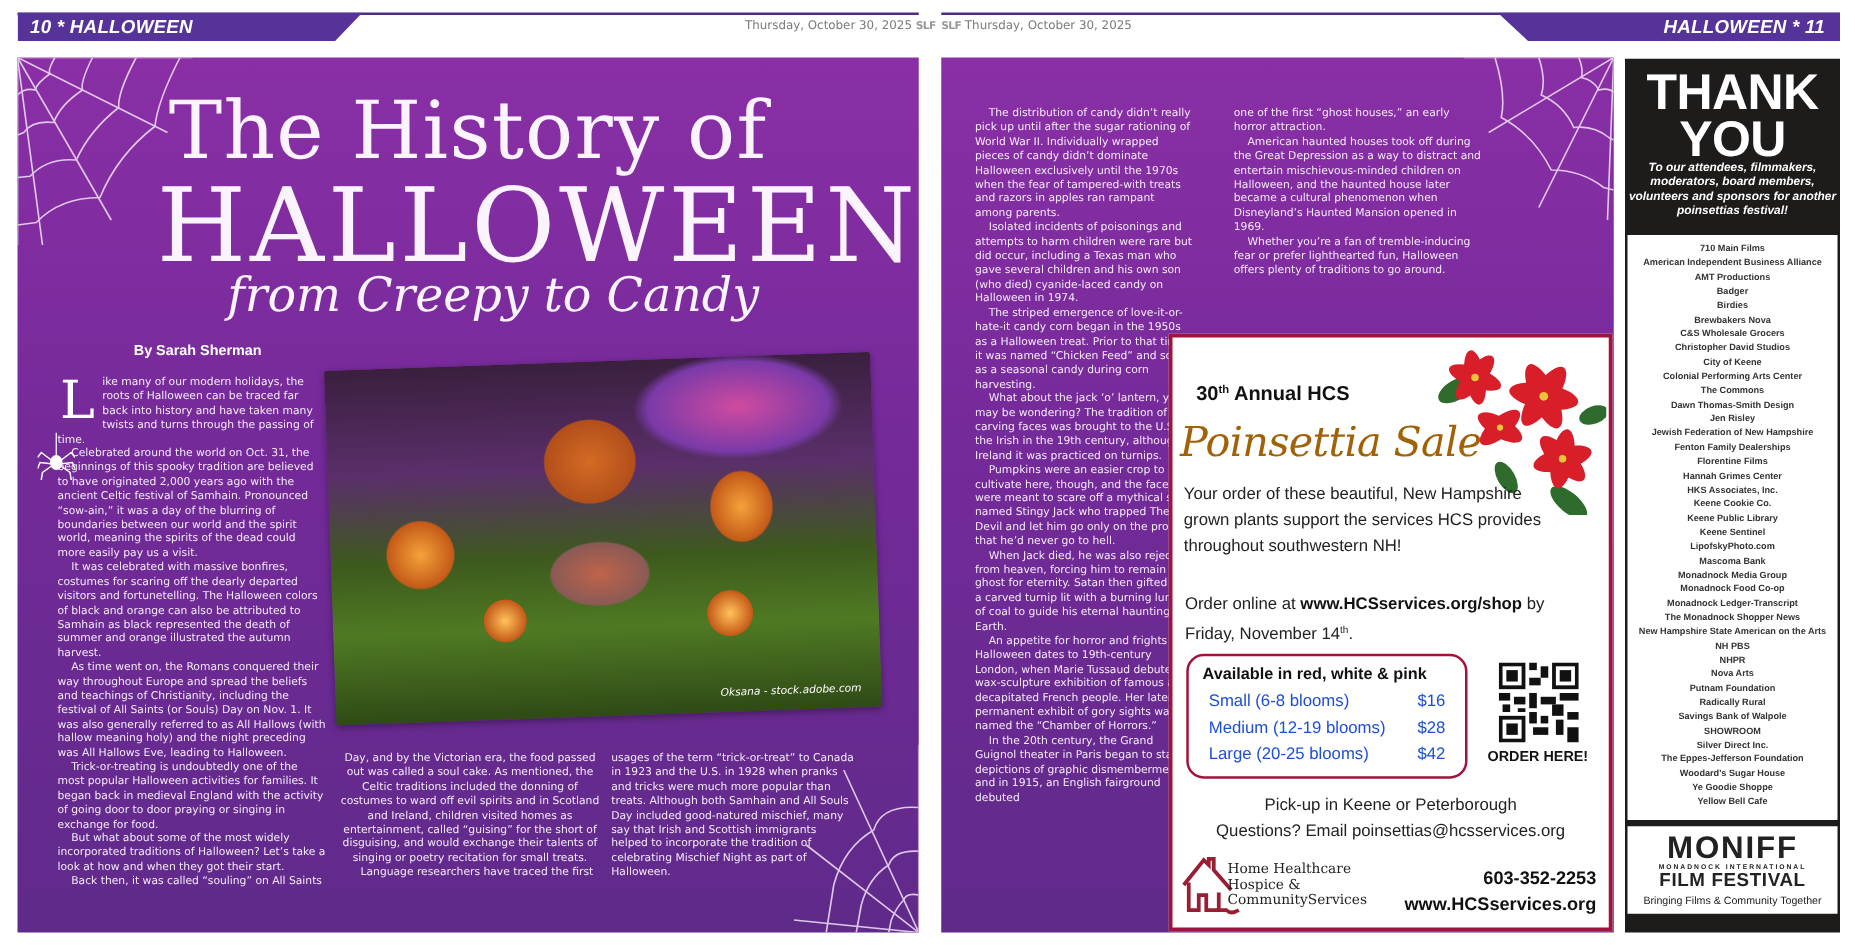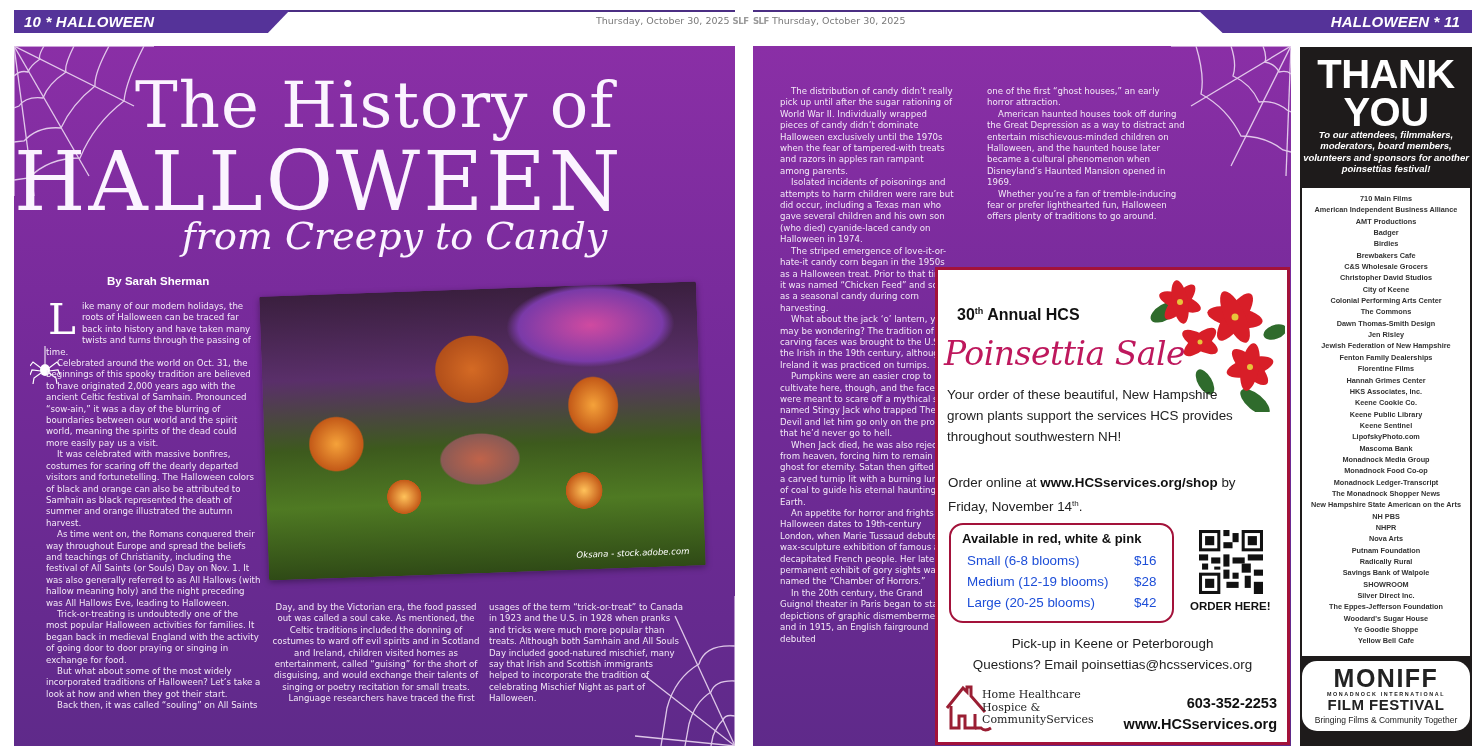--- a/index.html
+++ b/index.html
@@ -23,21 +23,21 @@
   .panel { position: absolute; top: 46px; height: 700px;
            background: linear-gradient(180deg, #8a2fa6 0%, #742a99 45%, #5f2a8a 100%); overflow: hidden; }
   .panel.left { left: 14px; width: 721px; }
   .panel.mid { left: 753px; width: 538px; }
 
   .web { position: absolute; }
 
   
   .title-1 { position: absolute; left: 0; width: 721px; top: 22px; text-align: center;
              font-family: "DejaVu Serif", serif; color: #fbf4ff; font-size: 64px; letter-spacing: 1px; }
-  .title-2 { position: absolute; left: 0; width: 721px; top: 88px; text-align: left;
+  .title-2 { position: absolute; left: 0; width: 721px; top: 88px; text-align: right;
              font-family: "DejaVu Serif", serif; color: #fbf4ff; font-size: 82px; letter-spacing: 3px; }
   .title-3 { position: absolute; left: 0; width: 721px; top: 168px; text-align: center;
              font-family: "DejaVu Serif", serif; font-style: italic; color: #fbf4ff; font-size: 38px; padding-left: 40px; }
 
   .byline { position: absolute; left: 93px; top: 229px; color: #fff; font-weight: bold; font-size: 11.5px; }
 
   .col { position: absolute; color: #f3e9f7; font-family: "DejaVu Sans", sans-serif;
          font-size: 8.6px; line-height: 11.4px; }
   .col p { text-indent: 11px; }
   .col p.noindent { text-indent: 0; }
@@ -57,21 +57,21 @@
            box-shadow: 0 2px 6px rgba(0,0,0,0.35); border-radius: 2px; }
   .photo-credit { position: absolute; right: 16px; bottom: 10px; color: #fff; font-size: 8.5px; font-style: italic;
                   font-family: "DejaVu Sans", sans-serif; }
 
   
   .ad { position: absolute; left: 935px; top: 267px; width: 355px; height: 478px; background: #fff;
         border: 3px solid #a3123a; }
   .ad-annual { position: absolute; left: 19px; top: 36px; font-weight: bold; font-size: 16px; color: #111; }
   .ad-annual sup { font-size: 9px; }
   .ad-script { position: absolute; left: 6px; top: 64px; font-family: "DejaVu Serif", serif; font-style: italic;
-               font-size: 33px; color: #be185d; letter-spacing: -0.5px; }
+               font-size: 33px; color: #a16207; letter-spacing: -0.5px; }
   .ad-body { position: absolute; left: 9px; top: 114px; width: 300px; font-size: 13.4px; line-height: 21px; color: #222; }
   .ad-order { position: absolute; left: 10px; top: 202px; width: 330px; font-size: 13.4px; line-height: 21px; color: #222; }
   .ad-order b { color: #111; }
   .ad-order sup { font-size: 8px; }
   .flowers { position: absolute; right: 2px; top: 2px; width: 150px; height: 140px; }
   .avail-box { position: absolute; left: 11px; top: 253px; width: 225px; height: 100px; border: 2px solid #a3123a;
                border-radius: 14px; padding: 6px 0 0 11px; }
   .avail-title { font-weight: bold; font-size: 13px; color: #111; margin-bottom: 4px; }
   .avail-row { display: flex; font-size: 13.4px; color: #1d4ed8; line-height: 21px; padding-left: 5px; }
   .avail-row .sz { width: 167px; }
@@ -85,21 +85,21 @@
 
   
   .ty { position: absolute; left: 1300px; top: 47px; width: 172px; height: 699px; background: #1e1b1b; }
   .ty-head { position: absolute; left: 0; width: 172px; top: 8px; text-align: center; color: #fff; font-weight: bold;
              font-size: 40px; line-height: 38px; letter-spacing: -0.5px; }
   .ty-sub { position: absolute; left: 0; width: 172px; top: 82px; text-align: center; color: #fff; font-weight: bold;
             font-style: italic; font-size: 9.5px; line-height: 11.4px; }
   .ty-list { position: absolute; left: 2px; top: 141px; width: 168px; height: 468px; background: #fff;
              padding-top: 5px; text-align: center; }
   .ty-list div { font-weight: bold; font-size: 7.3px; line-height: 11.35px; color: #333; white-space: nowrap; text-align: center; }
-  .moniff { position: absolute; left: 2px; top: 614px; width: 168px; height: 70px; background: #fff; text-align: center; border-radius: 15px; }
+  .moniff { position: absolute; left: 2px; top: 614px; width: 168px; height: 70px; background: #fff; text-align: center; }
   .moniff-big { font-weight: bold; font-size: 25px; letter-spacing: 1.5px; color: #222; line-height: 26px; padding-top: 4px; }
   .moniff-small { font-weight: bold; font-size: 5.4px; letter-spacing: 1.6px; color: #222; }
   .moniff-fest { font-weight: bold; font-size: 15px; color: #222; line-height: 15px; letter-spacing: 0.5px; }
   .moniff-tag { font-size: 8.5px; color: #222; margin-top: 3px; }
 </style>
 </head>
 <body>
 
 <div class="hdr-rule" style="left:14px;width:721px;"></div>
 <div class="hdr-tab left">10 * HALLOWEEN</div>
@@ -327,21 +327,21 @@
     <div>THANK</div>
     <div>YOU</div>
   </div>
   <div class="ty-sub">To our attendees, filmmakers, moderators, board members, volunteers and sponsors for another poinsettias festival!</div>
   <div class="ty-list" id="sponsor-list">
       <div>710 Main Films</div>
       <div>American Independent Business Alliance</div>
       <div>AMT Productions</div>
       <div>Badger</div>
       <div>Birdies</div>
-      <div>Brewbakers Cafe</div>
+      <div>Brewbakers Nova</div>
       <div>C&amp;S Wholesale Grocers</div>
       <div>Christopher David Studios</div>
       <div>City of Keene</div>
       <div>Colonial Performing Arts Center</div>
       <div>The Commons</div>
       <div>Dawn Thomas-Smith Design</div>
       <div>Jen Risley</div>
       <div>Jewish Federation of New Hampshire</div>
       <div>Fenton Family Dealerships</div>
       <div>Florentine Films</div>

